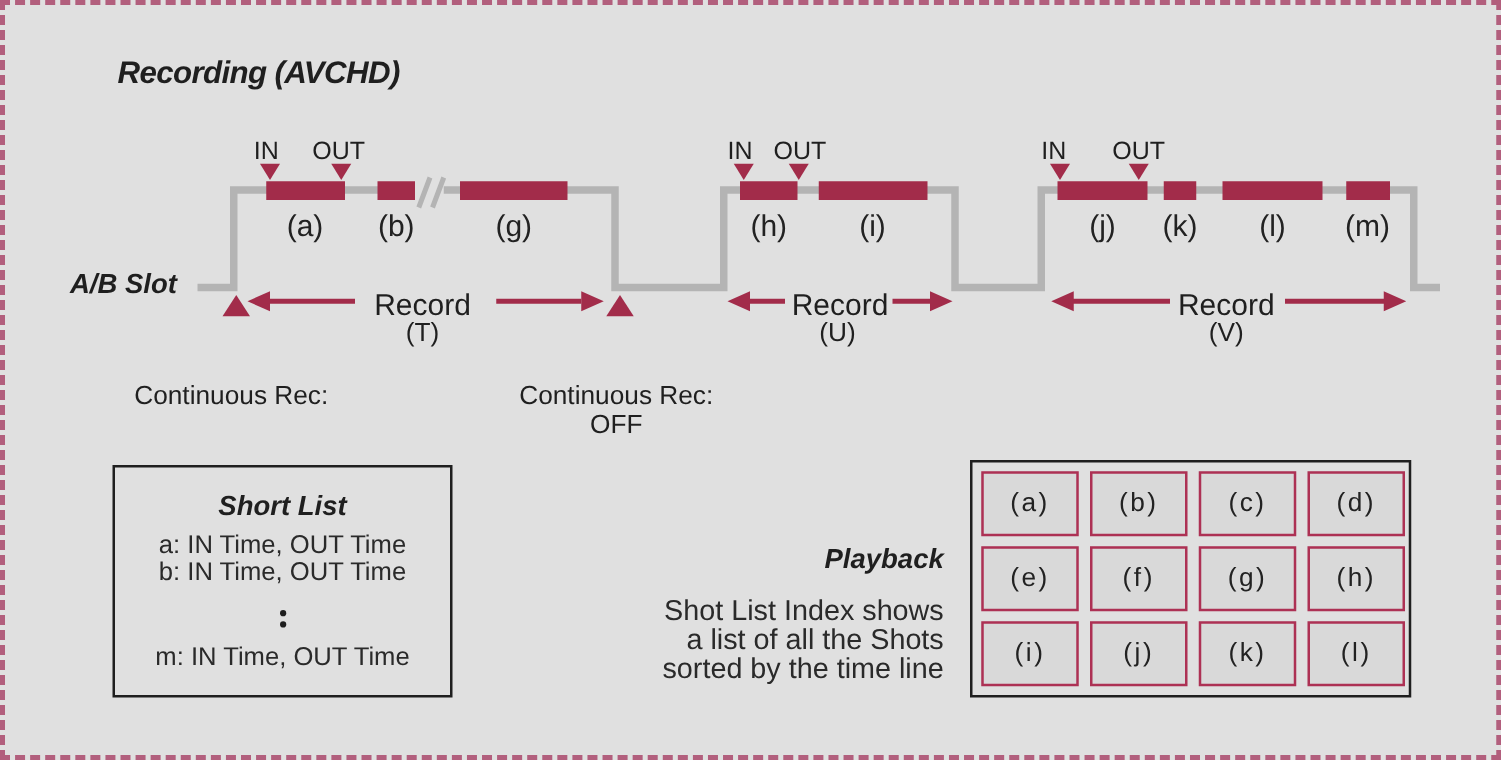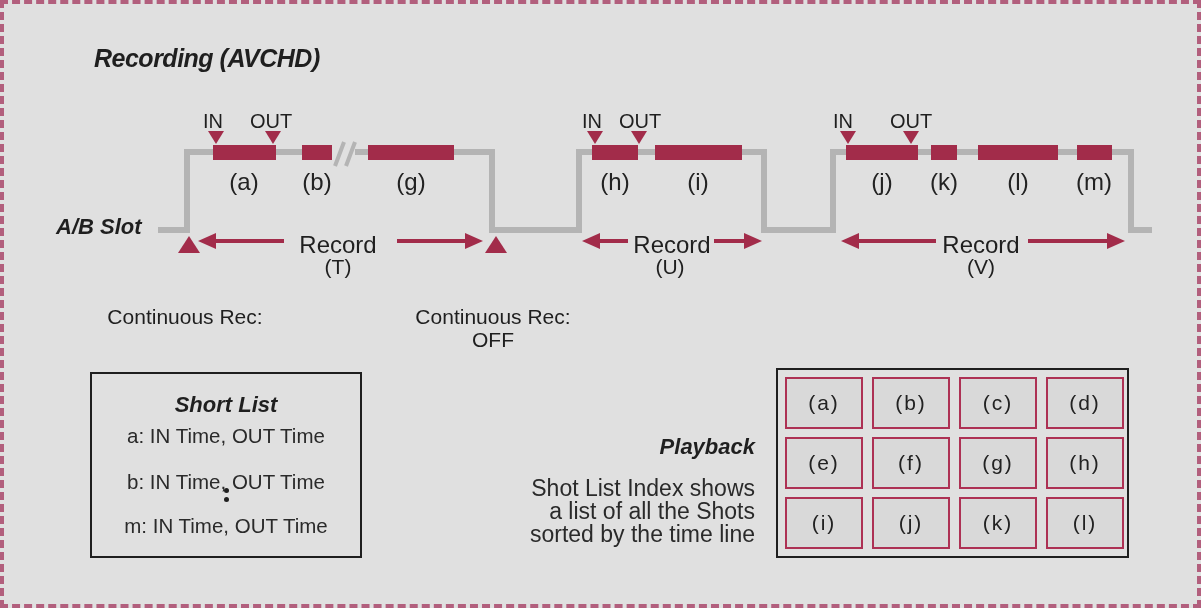--- a/index.html
+++ b/index.html
@@ -172,21 +172,21 @@
     <div>Continuous Rec:</div>
   </div>
   <div class="cont-block" style="left:363px;">
     <div>Continuous Rec:</div>
     <div>OFF</div>
   </div>
 
   <div class="shortlist-box">
     <div class="shortlist-title">Short List</div>
     <div class="shortlist-item" style="top:50px;">a: IN Time, OUT Time</div>
-    <div class="shortlist-item" style="top:96px;">b: IN Time, OUT Time</div>
+    <div class="shortlist-item" style="top:72px;">b: IN Time, OUT Time</div>
     <div class="vdots">
         <span></span>
         <span></span>
       </div>
     <div class="shortlist-item" style="top:140px;">m: IN Time, OUT Time</div>
   </div>
 
   <div class="playback-caption playback-title" style="top:434px;">Playback</div>
   <div class="playback-caption playback-desc" style="top:477px;">
     <div>Shot List Index shows</div>

